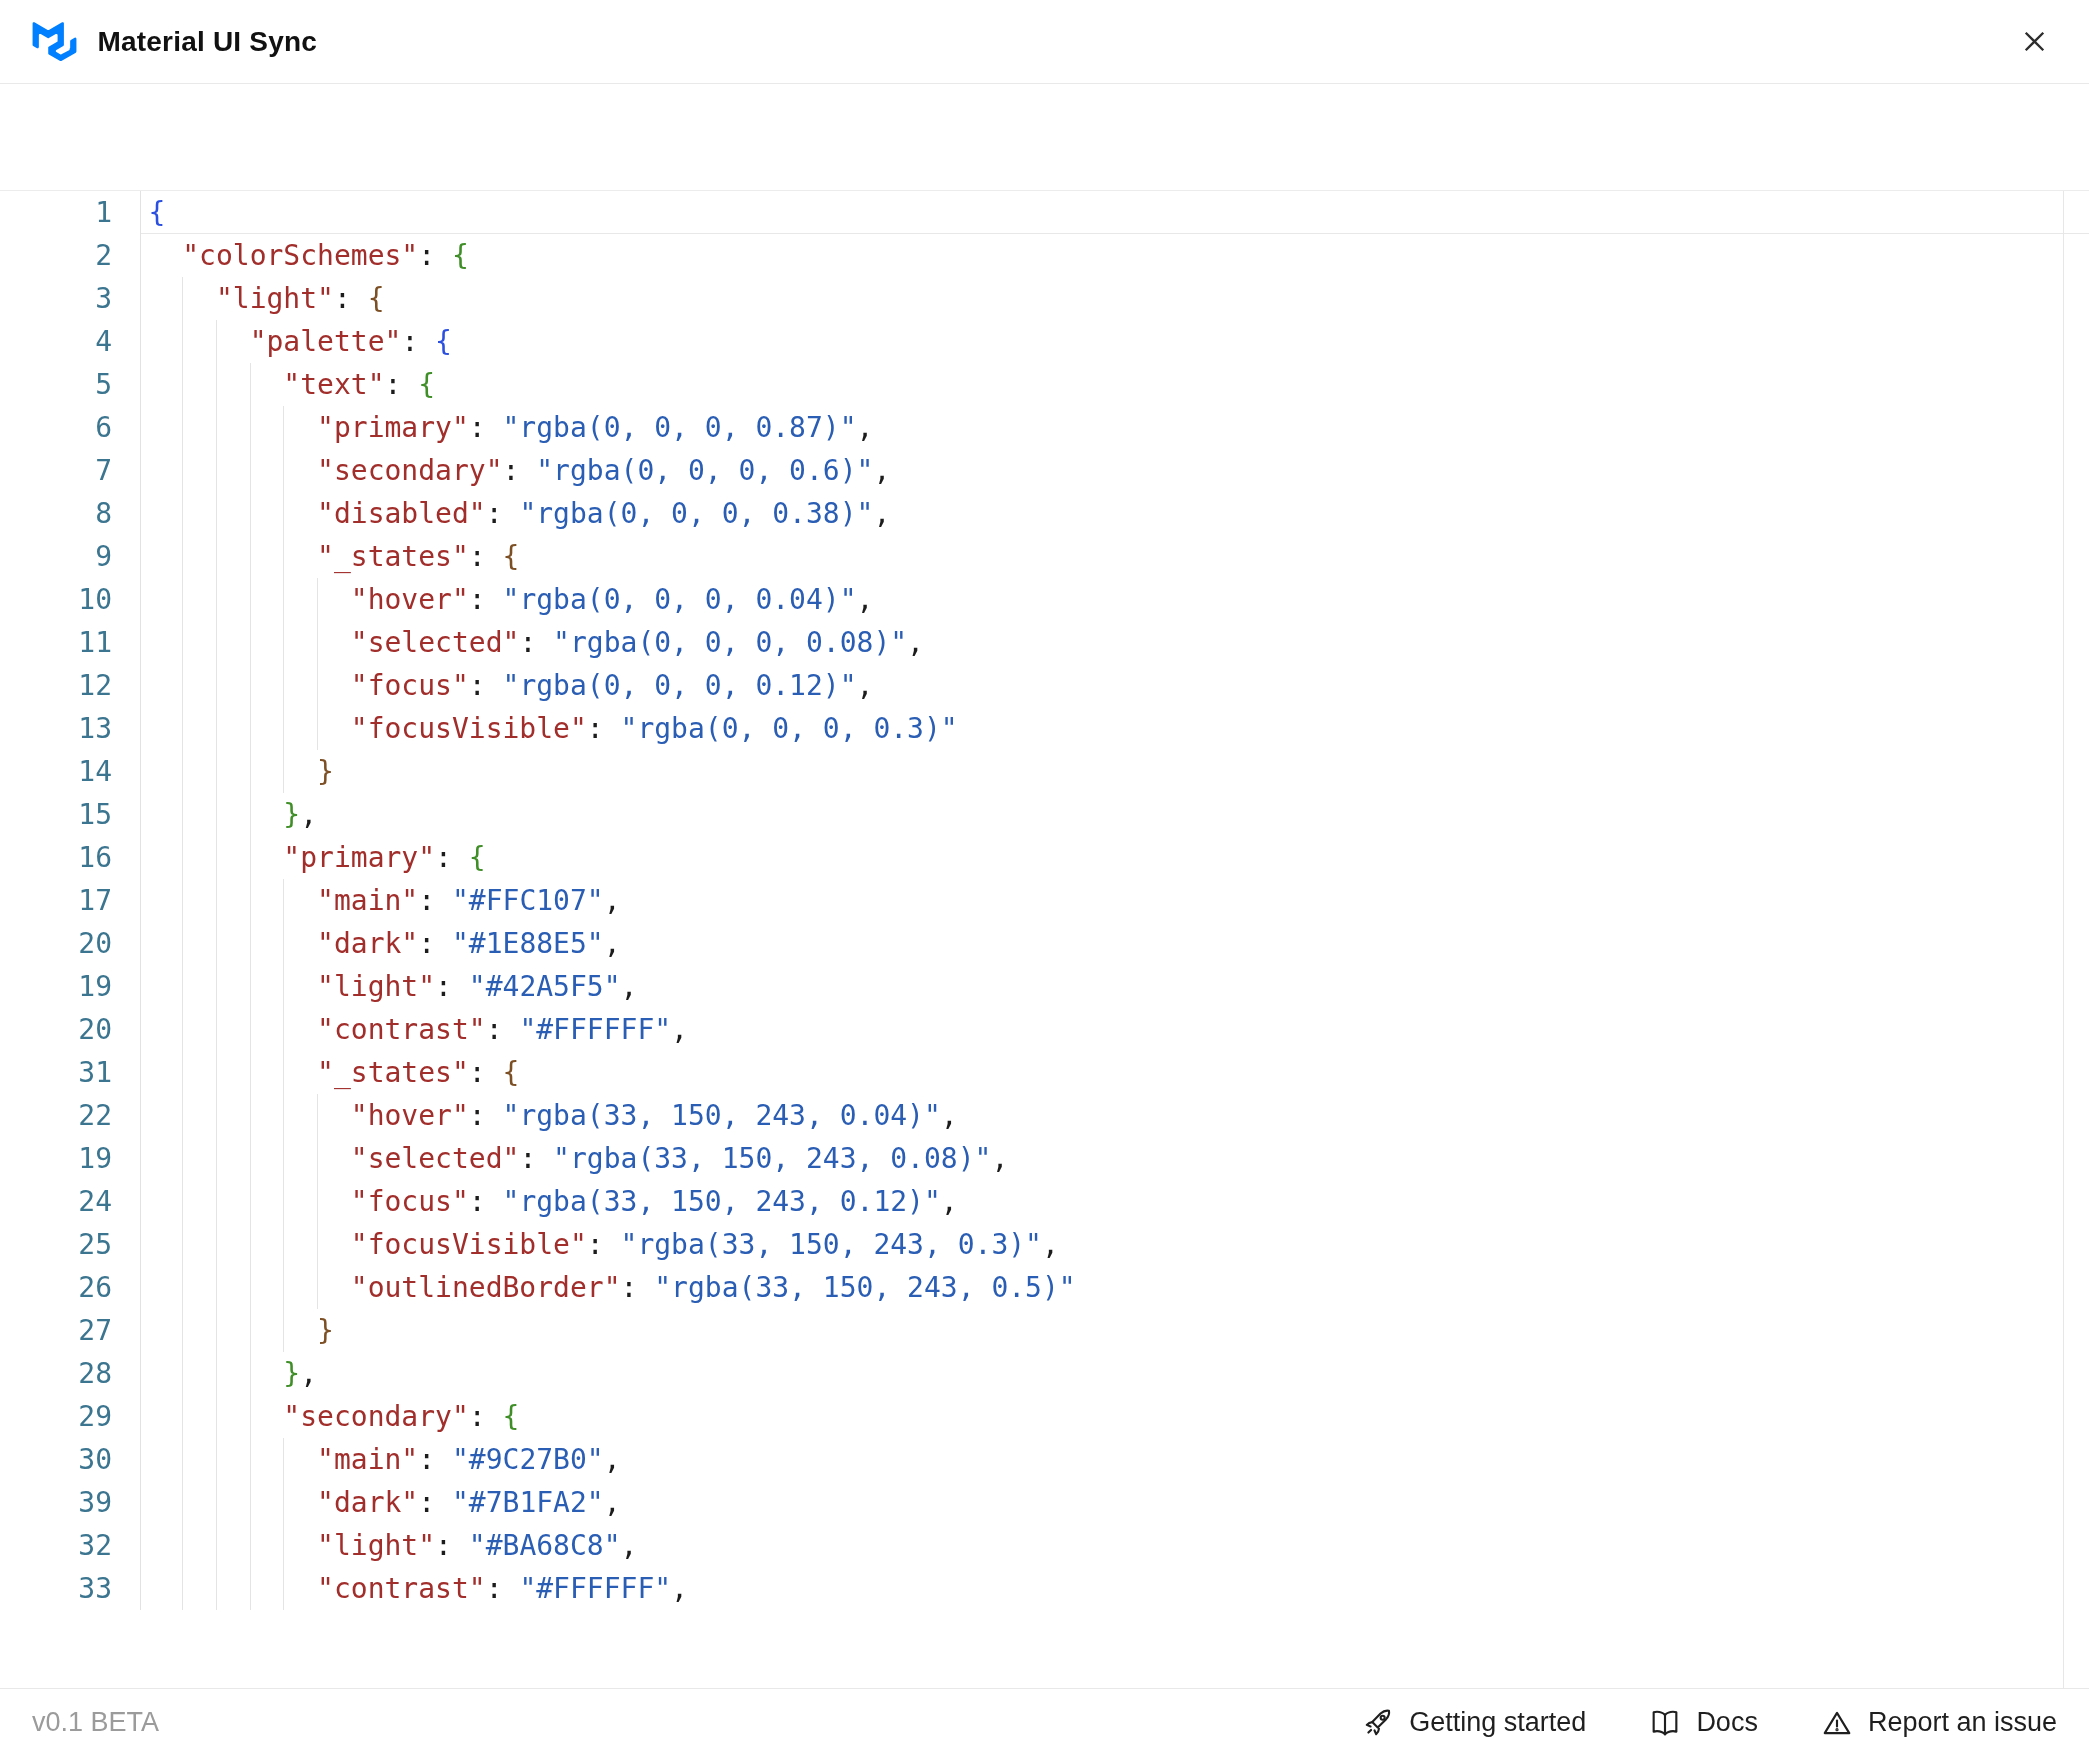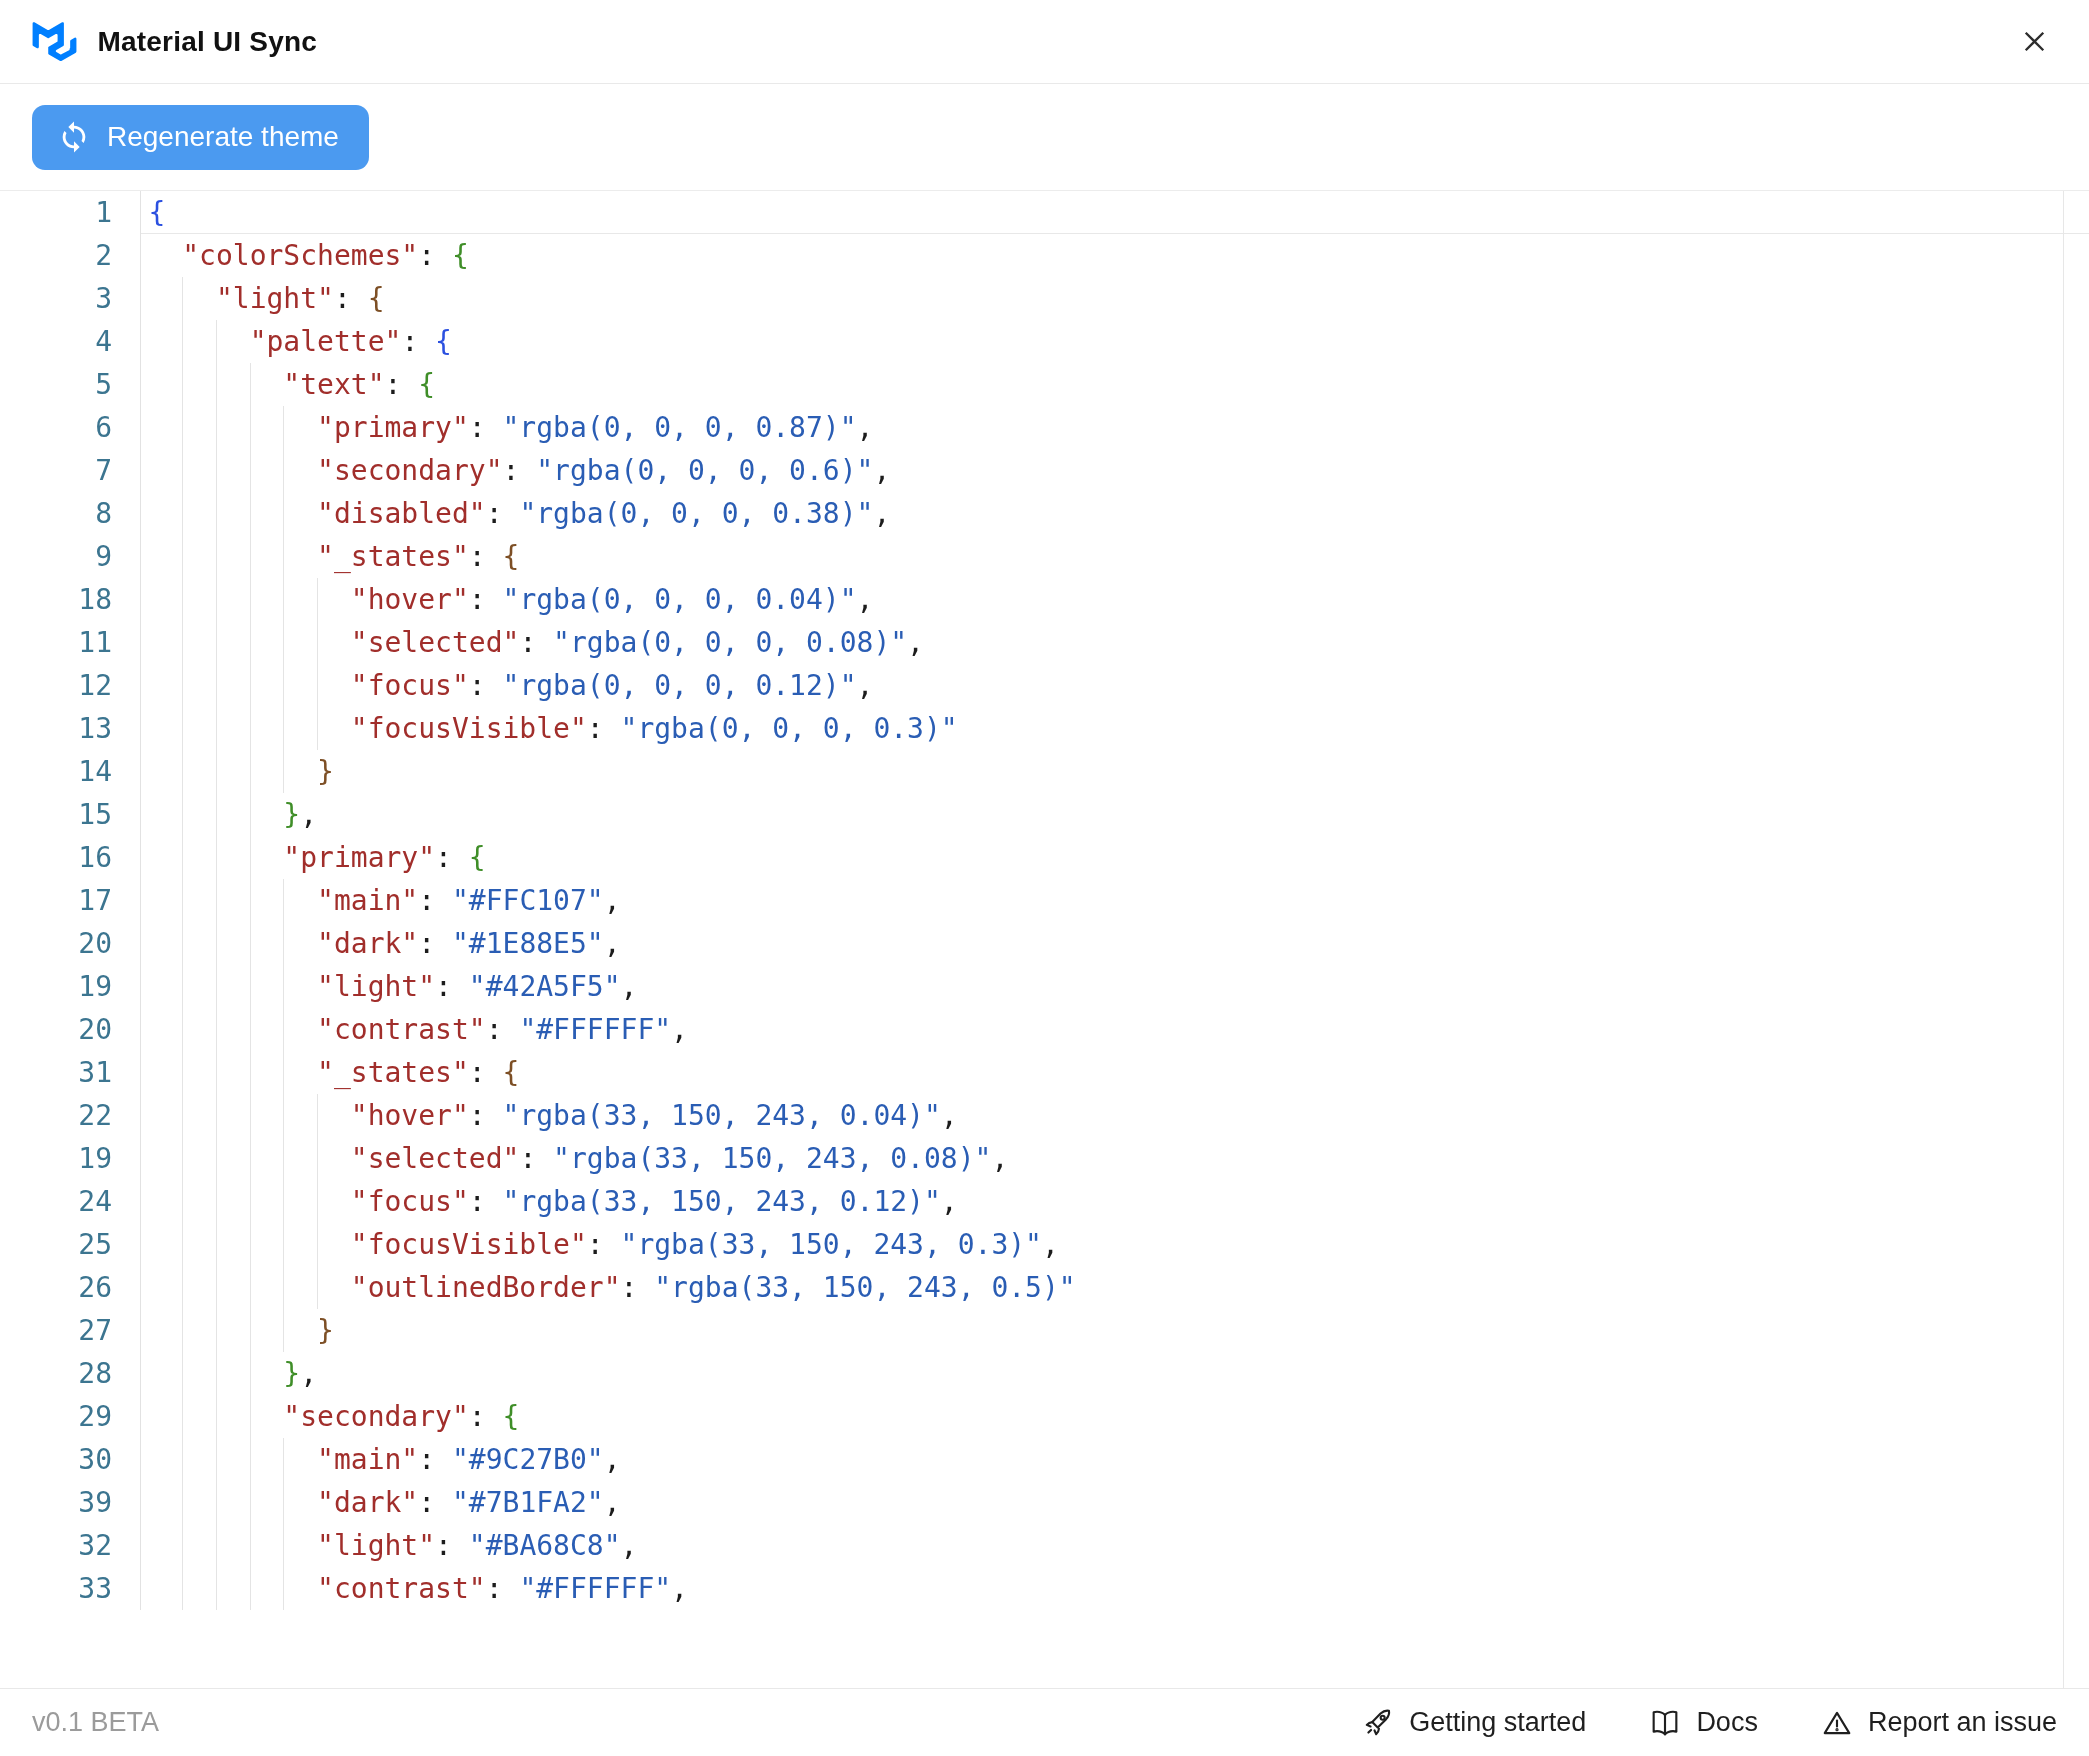--- a/index.html
+++ b/index.html
@@ -73,28 +73,20 @@
     <button class="close-btn">
       <span>
         <svg width="39" height="39" viewBox="0 0 40 40">
           <path d="M11 11 L29 29 M29 11 L11 29" stroke="#2d2d2d" stroke-width="2.4" fill="none"></path>
         </svg>
       </span>
     </button>
   </div>
 
   <div class="toolbar">
-    <button class="btn-primary">
-      <span>
-        <svg width="34" height="34" viewBox="0 0 24 24">
-          <path fill="#ffffff" d="M12 4V1L8 5l4 4V6c3.31 0 6 2.69 6 6 0 1.01-.25 1.97-.7 2.8l1.46 1.46A7.93 7.93 0 0 0 20 12c0-4.42-3.58-8-8-8zm0 14c-3.31 0-6-2.69-6-6 0-1.01.25-1.97.7-2.8L5.24 7.74A7.93 7.93 0 0 0 4 12c0 4.42 3.58 8 8 8v3l4-4-4-4v3z"></path>
-        </svg>
-      </span>
-      <span>Regenerate theme</span>
-    </button>
   </div>
 
 
   <div class="editor">
     <div id="lines">
         <div class="cm-row active">
           <div class="gut">1</div>
           <div class="code"><span class="tok-b1">{</span></div>
         </div>
         <div class="cm-row">
@@ -123,21 +115,21 @@
         </div>
         <div class="cm-row">
           <div class="gut">8</div>
           <div class="code"><span class="guide" style="left: calc(2ch + 7.5px);"></span><span class="guide" style="left: calc(4ch + 7.5px);"></span><span class="guide" style="left: calc(6ch + 7.5px);"></span><span class="guide" style="left: calc(8ch + 7.5px);"></span><span class="tok-pu">          </span><span class="tok-key">"disabled"</span><span class="tok-pu">: </span><span class="tok-str">"rgba(0, 0, 0, 0.38)"</span><span class="tok-pu">,</span></div>
         </div>
         <div class="cm-row">
           <div class="gut">9</div>
           <div class="code"><span class="guide" style="left: calc(2ch + 7.5px);"></span><span class="guide" style="left: calc(4ch + 7.5px);"></span><span class="guide" style="left: calc(6ch + 7.5px);"></span><span class="guide" style="left: calc(8ch + 7.5px);"></span><span class="tok-pu">          </span><span class="tok-key">"_states"</span><span class="tok-pu">: </span><span class="tok-b3">{</span></div>
         </div>
         <div class="cm-row">
-          <div class="gut">18</div>
+          <div class="gut">10</div>
           <div class="code"><span class="guide" style="left: calc(2ch + 7.5px);"></span><span class="guide" style="left: calc(4ch + 7.5px);"></span><span class="guide" style="left: calc(6ch + 7.5px);"></span><span class="guide" style="left: calc(8ch + 7.5px);"></span><span class="guide" style="left: calc(10ch + 7.5px);"></span><span class="tok-pu">            </span><span class="tok-key">"hover"</span><span class="tok-pu">: </span><span class="tok-str">"rgba(0, 0, 0, 0.04)"</span><span class="tok-pu">,</span></div>
         </div>
         <div class="cm-row">
           <div class="gut">11</div>
           <div class="code"><span class="guide" style="left: calc(2ch + 7.5px);"></span><span class="guide" style="left: calc(4ch + 7.5px);"></span><span class="guide" style="left: calc(6ch + 7.5px);"></span><span class="guide" style="left: calc(8ch + 7.5px);"></span><span class="guide" style="left: calc(10ch + 7.5px);"></span><span class="tok-pu">            </span><span class="tok-key">"selected"</span><span class="tok-pu">: </span><span class="tok-str">"rgba(0, 0, 0, 0.08)"</span><span class="tok-pu">,</span></div>
         </div>
         <div class="cm-row">
           <div class="gut">12</div>
           <div class="code"><span class="guide" style="left: calc(2ch + 7.5px);"></span><span class="guide" style="left: calc(4ch + 7.5px);"></span><span class="guide" style="left: calc(6ch + 7.5px);"></span><span class="guide" style="left: calc(8ch + 7.5px);"></span><span class="guide" style="left: calc(10ch + 7.5px);"></span><span class="tok-pu">            </span><span class="tok-key">"focus"</span><span class="tok-pu">: </span><span class="tok-str">"rgba(0, 0, 0, 0.12)"</span><span class="tok-pu">,</span></div>
         </div>

